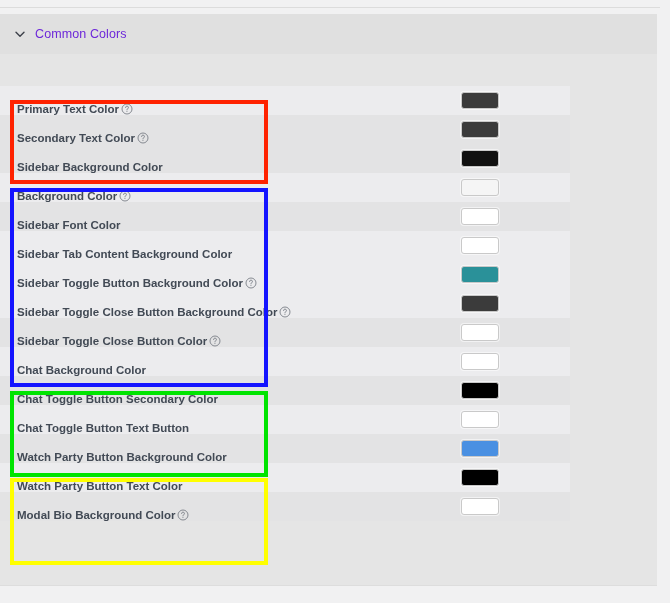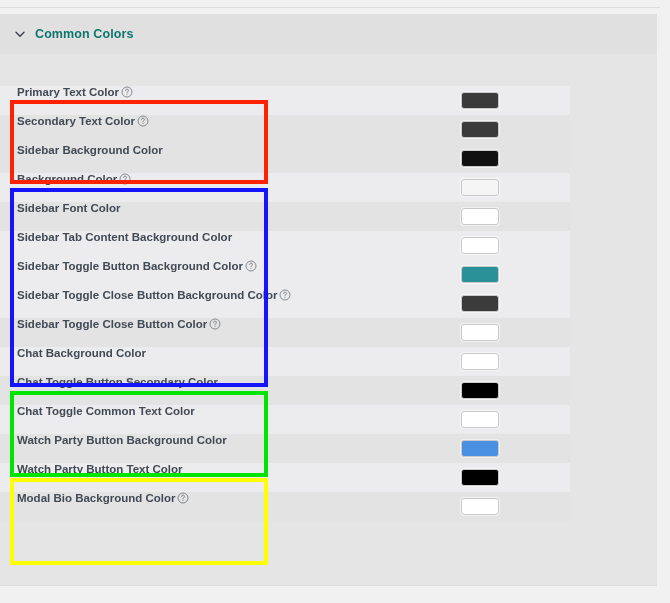--- a/index.html
+++ b/index.html
@@ -60,38 +60,38 @@
     margin-right: 8px;
     display: inline-flex;
     align-items: center;
     justify-content: center;
     color: #3c4049;
     flex: none;
   }
   .chevron svg { display: block; }
   .section-title {
     font-size: 12.5px;
-    font-weight: bold;
-    color: #0f766e;
+    font-weight: normal;
+    color: #6d28d9;
     letter-spacing: 0.1px;
   }
 
   
   .rows {
     position: absolute;
     left: 0;
     top: 72px;
     width: 657px;
   }
 
   .row {
     position: relative;
     height: 29px;
     display: flex;
-    align-items: flex-start;
+    align-items: flex-end;
     width: 570px;
   }
   .row.odd  { background: #ececee; }
   .row.even { background: #e3e3e4; }
 
   .row-label {
     padding-left: 17px;
     font-size: 11.5px;
     font-weight: bold;
     color: #424a55;
@@ -282,21 +282,21 @@
         <div class="row even">
           <div class="row-label">
             <span>Chat Toggle Button Secondary Color</span>
           </div>
           <div class="swatch-cell">
             <div class="swatch" style="background: rgb(0, 0, 0);"></div>
           </div>
         </div>
         <div class="row odd">
           <div class="row-label">
-            <span>Chat Toggle Common Text Color</span>
+            <span>Chat Toggle Button Text Button</span>
           </div>
           <div class="swatch-cell">
             <div class="swatch" style="background: rgb(255, 255, 255);"></div>
           </div>
         </div>
         <div class="row even">
           <div class="row-label">
             <span>Watch Party Button Background Color</span>
           </div>
           <div class="swatch-cell">

